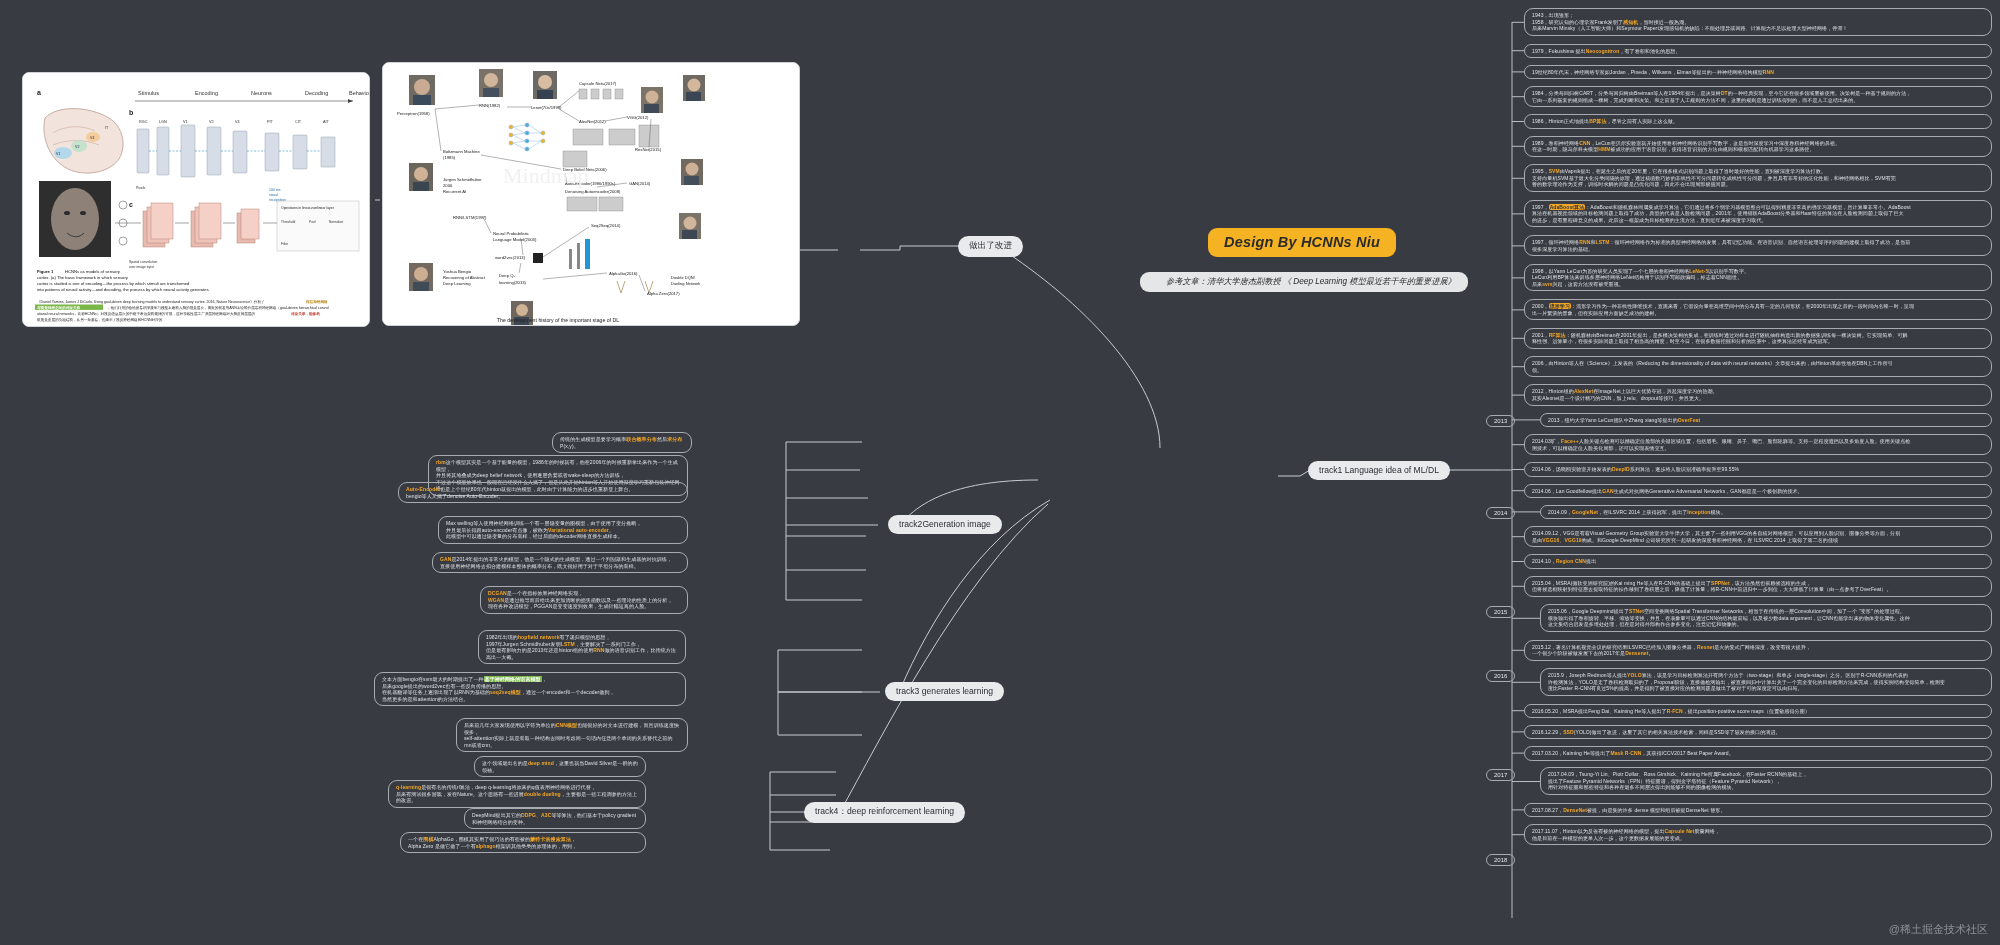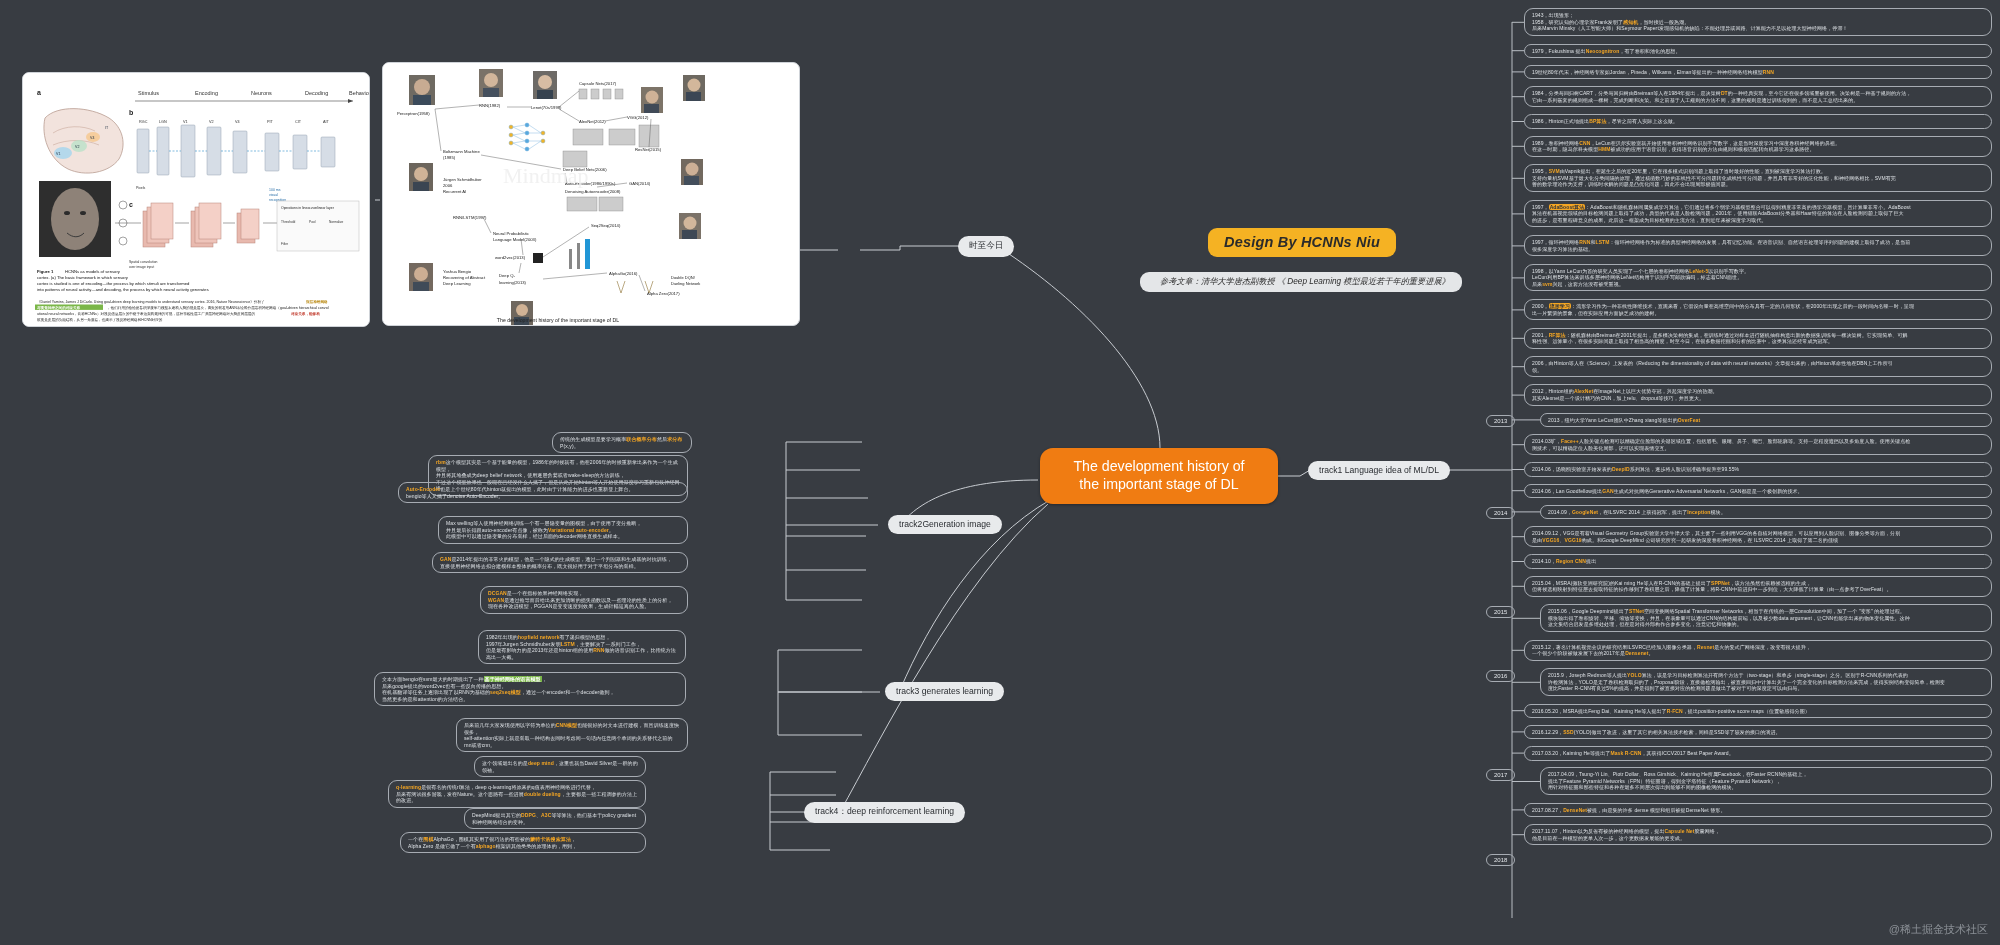--- a/index.html
+++ b/index.html
@@ -54,21 +54,21 @@
     font-size: 14.5px;
     padding: 6px 16px 7px 16px;
     border-radius: 9px;
     letter-spacing: .2px;
     white-space: nowrap;
   }
   #ref-banner {
     position: absolute; left: 1140px; top: 272px;
     background: #e4e6e8; color: #2a2a2a;
     font-style: italic; font-size: 8.2px;
-    padding: 4px 12px 5px 20px;
+    padding: 4px 12px 5px 26px;
     border-radius: 9px;
     white-space: nowrap;
   }
 
   
   .pill {
     position: absolute;
     background: #e8eaec; color: #2a2d31;
     border-radius: 11px;
     font-size: 8.6px;
@@ -438,30 +438,26 @@
       </g>
       <text x="288" y="216" font-size="4" fill="#1a1a1a">Double DQN/</text>
       <text x="288" y="222" font-size="4" fill="#1a1a1a">Dueling Network</text>
 
       <text x="120" y="120" font-size="22" fill="#efefef" font-family="Liberation Serif" opacity="0.85">Mindmap</text>
 
       <text x="175" y="259" font-size="5.2" fill="#222" text-anchor="middle">The development history of the important stage of DL</text>
     </svg>
   </div>
 
-  <div id="center-node">
-    <span style="white-space:pre-line">The development history of
-the important stage of DL</span>
-  </div>
 
   <div id="design-banner">Design By HCNNs Niu</div>
   <div id="ref-banner">参考文章：清华大学唐杰副教授 《 Deep Learning 模型最近若干年的重要进展》</div>
 
   <div class="pill" style="left:958px; top:236px;">
-    <span>时至今日</span>
+    <span>做出了改进</span>
   </div>
   <div class="pill" style="left:1308px; top:461px;">
     <span>track1 Language idea of ML/DL</span>
   </div>
   <div class="pill" style="left:888px; top:515px;">
     <span>track2Generation image</span>
   </div>
   <div class="pill" style="left:885px; top:682px;">
     <span>track3 generates learning</span>
   </div>

